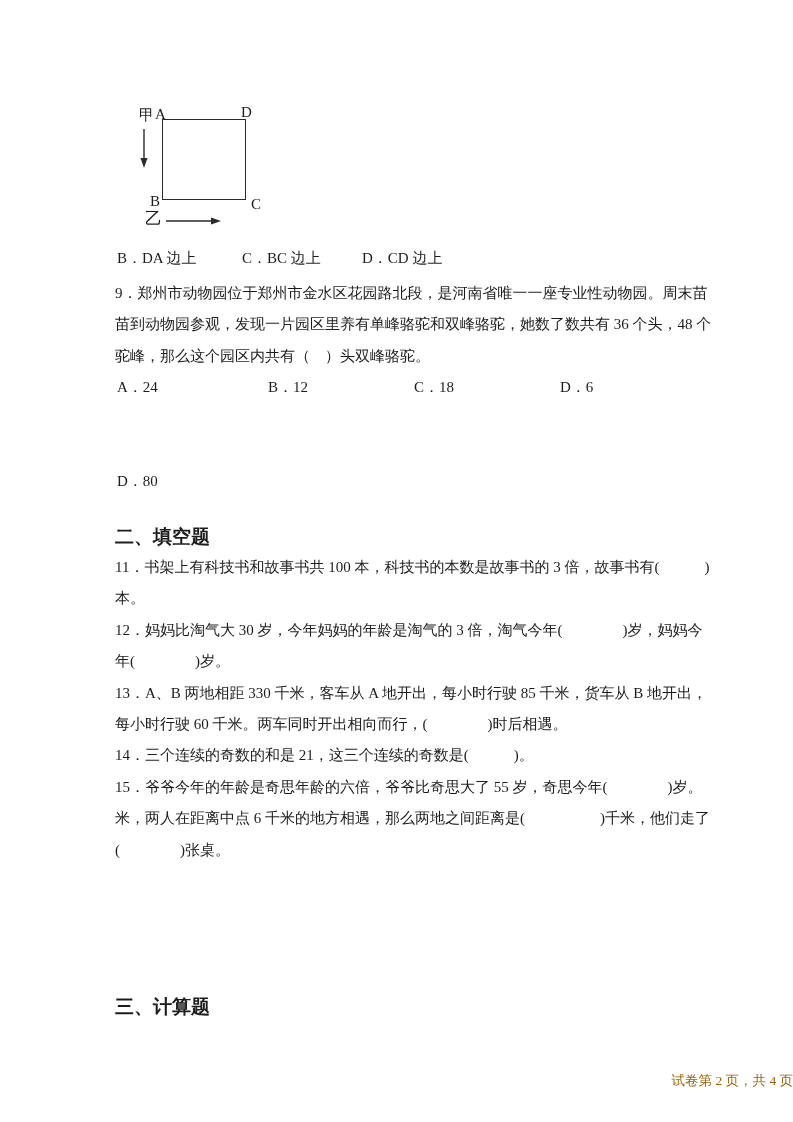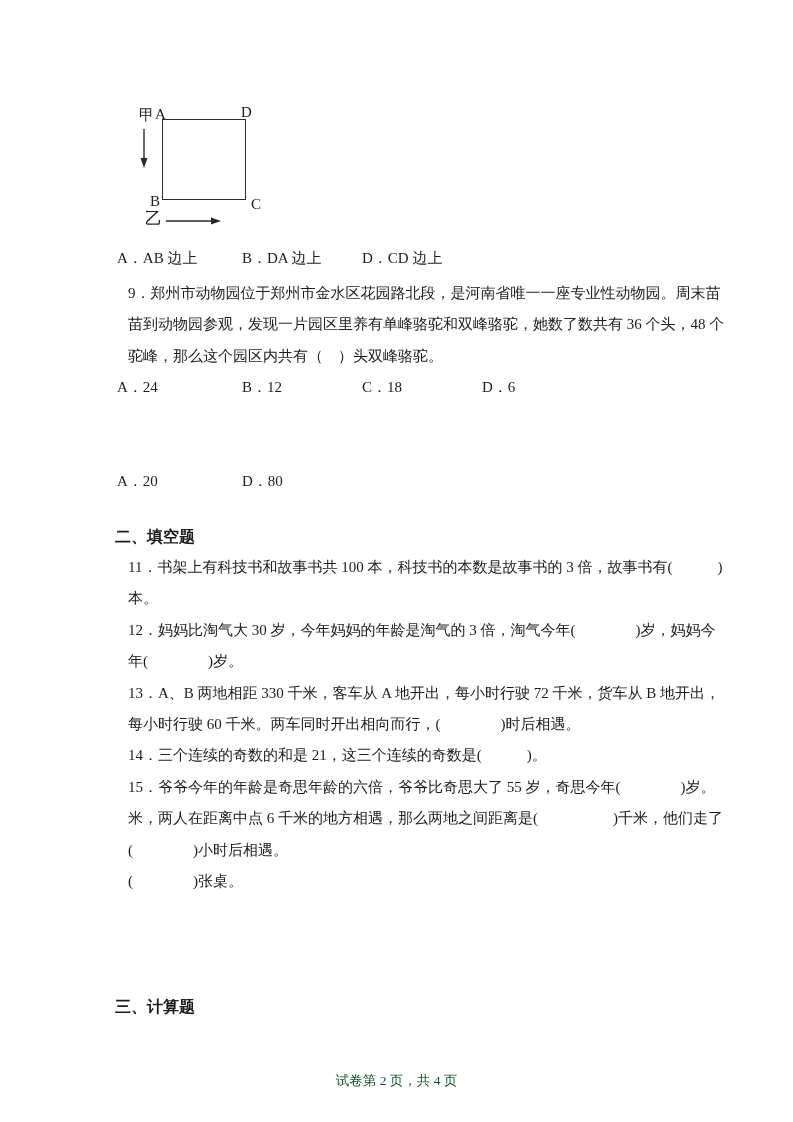--- a/index.html
+++ b/index.html
@@ -19,55 +19,54 @@
     left: 115px;
     top: 0;
     width: 576px;
   }
   .abs { position: absolute; }
   .line {
     font-size: 15px;
     line-height: 31.4px;
     white-space: nowrap;
     text-align: left;
-    margin-left: 13px;
   }
   .options-row {
     display: grid;
     grid-template-columns: 125px 120px 120px auto;
     font-size: 15px;
     line-height: 31.4px;
     padding-left: 2px;
   }
   .sec-header {
-    font-size: 16px;
+    font-size: 19px;
     font-weight: bold;
     line-height: 31.4px;
     font-family: Liberation Serif, serif;
   }
   
   .figure-box { width: 210px; height: 135px; }
   .fig-label { position: absolute; font-size: 15px; line-height: 15px; }
   .fig-square {
     position: absolute;
     left: 47px; top: 16px;
     width: 84px; height: 81px;
     border: 1.5px solid #2a2a2a;
   }
   .fig-arrow { position: absolute; }
   
   .footer {
     position: absolute;
     top: 1066px;
     left: 0;
     width: 100%;
-    text-align: center;
+    text-align: right;
     font-size: 13.5px;
     line-height: 30px;
-    color: #14532d;
+    color: #a16207;
   }
 </style>
 </head>
 <body>
 
 <div class="page">
   <div class="content">
 
     <div class="abs figure-box" style="top:103px; left:0;">
       <span class="fig-label" style="left:24px; top:5px;">甲</span>
@@ -81,57 +80,55 @@
         <line x1="6" y1="0" x2="6" y2="30" stroke="#2a2a2a" stroke-width="1.4"></line>
         <polygon points="2.5,29 9.5,29 6,39" fill="#2a2a2a"></polygon>
       </svg>
       <svg class="fig-arrow" style="left:51px; top:112px;" width="56" height="12">
         <line x1="0" y1="6" x2="46" y2="6" stroke="#2a2a2a" stroke-width="1.4"></line>
         <polygon points="45,2.5 45,9.5 55,6" fill="#2a2a2a"></polygon>
       </svg>
     </div>
 
     <div class="abs options-row" style="top:243px; left:0; width:570px;">
-      <span>A．AB 边上</span>
       <span>B．DA 边上</span>
+      <span>C．BC 边上</span>
       <span>D．CD 边上</span>
     </div>
 
     <div class="abs" style="top:278px; left:0; width:576px;">
       <div class="line">9．郑州市动物园位于郑州市金水区花园路北段，是河南省唯一一座专业性动物园。周末苗</div>
       <div class="line">苗到动物园参观，发现一片园区里养有单峰骆驼和双峰骆驼，她数了数共有 36 个头，48 个</div>
       <div class="line">驼峰，那么这个园区内共有（　）头双峰骆驼。</div>
     </div>
-    <div class="abs options-row" style="top:372px; left:0; width:570px;">
+    <div class="abs options-row" style="top:372px; left:0; width:570px;gap:26px;">
       <span>A．24</span>
       <span>B．12</span>
       <span>C．18</span>
       <span>D．6</span>
     </div>
 
     <div class="abs" style="top:404px; left:0; width:576px;">
     </div>
     <div class="abs options-row" style="top:466px; left:0; width:570px;">
-      <span>A．20</span>
       <span>D．80</span>
     </div>
 
     <div class="abs sec-header" style="top:521px; left:0;">二、填空题</div>
 
     <div class="abs" style="top:552px; left:0; width:576px;">
       <div class="line">11．书架上有科技书和故事书共 100 本，科技书的本数是故事书的 3 倍，故事书有(　　　)</div>
       <div class="line">本。</div>
       <div class="line">12．妈妈比淘气大 30 岁，今年妈妈的年龄是淘气的 3 倍，淘气今年(　　　　)岁，妈妈今</div>
       <div class="line">年(　　　　)岁。</div>
-      <div class="line">13．A、B 两地相距 330 千米，客车从 A 地开出，每小时行驶 72 千米，货车从 B 地开出，</div>
+      <div class="line">13．A、B 两地相距 330 千米，客车从 A 地开出，每小时行驶 85 千米，货车从 B 地开出，</div>
       <div class="line">每小时行驶 60 千米。两车同时开出相向而行，(　　　　)时后相遇。</div>
       <div class="line">14．三个连续的奇数的和是 21，这三个连续的奇数是(　　　)。</div>
       <div class="line">15．爷爷今年的年龄是奇思年龄的六倍，爷爷比奇思大了 55 岁，奇思今年(　　　　)岁。</div>
       <div class="line">米，两人在距离中点 6 千米的地方相遇，那么两地之间距离是(　　　　　)千米，他们走了</div>
-      <div class="line">(　　　　)小时后相遇。</div>
       <div class="line">(　　　　)张桌。</div>
     </div>
 
     <div class="abs sec-header" style="top:991px; left:0;">三、计算题</div>
 
   </div>
 
   <div class="footer">试卷第 2 页，共 4 页</div>
 </div>
 

